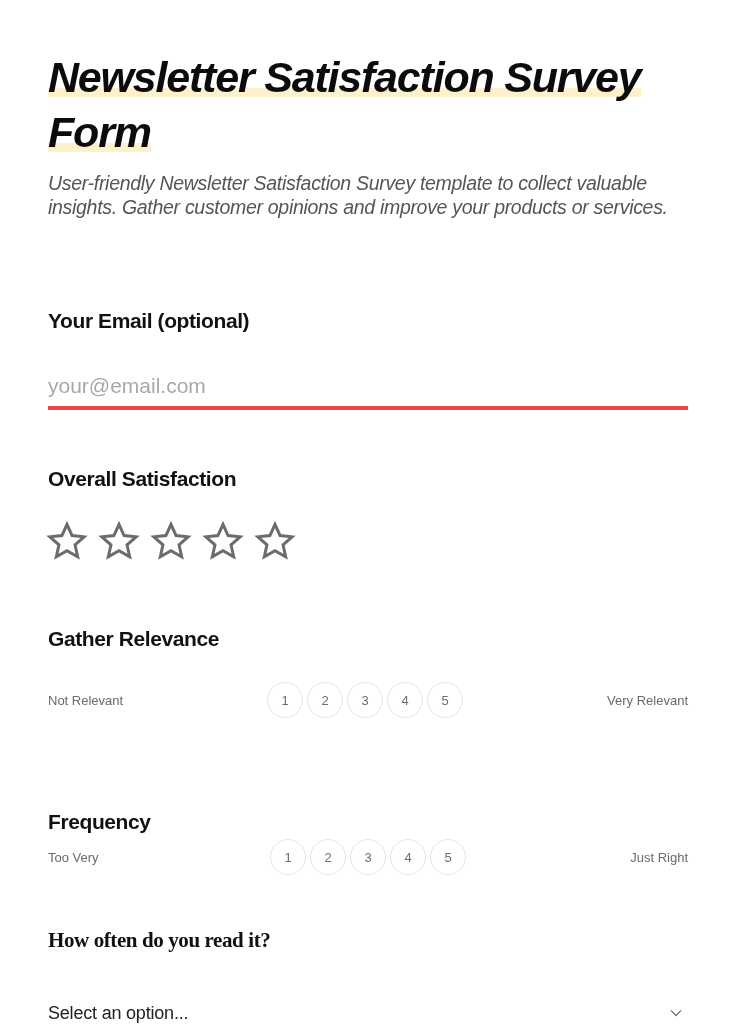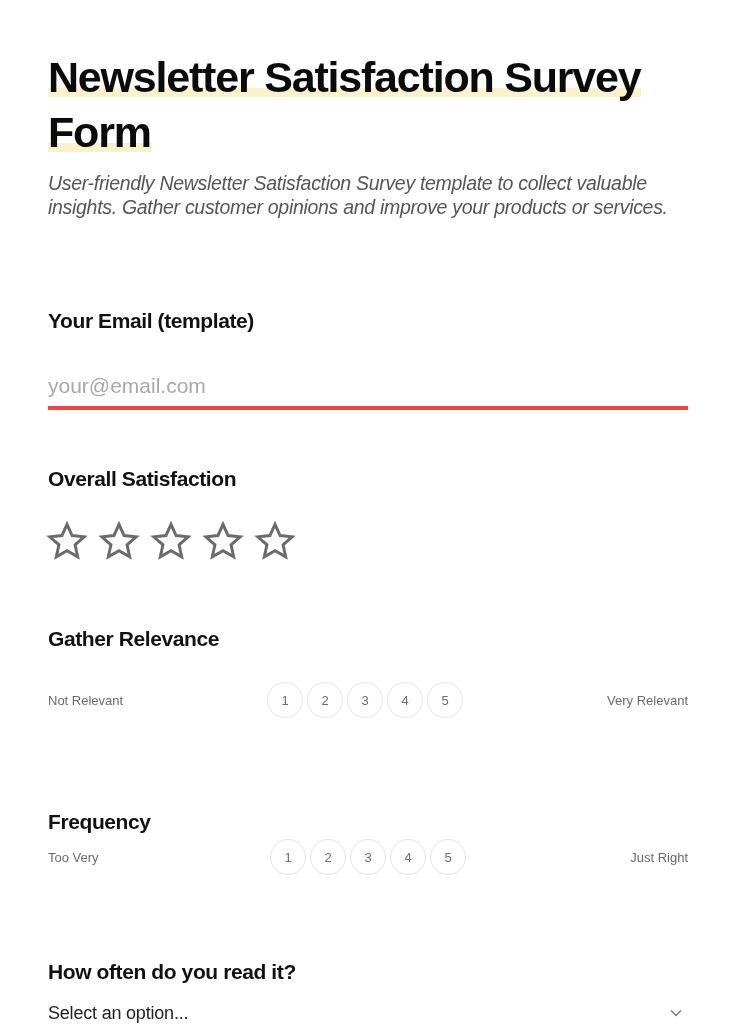--- a/index.html
+++ b/index.html
@@ -18,20 +18,21 @@
     .title {
       position: absolute;
       left: 48px;
       top: 50px;
       width: 650px;
       font-size: 43px;
       font-weight: 700;
       line-height: 55px;
       letter-spacing: -1.2px;
       color: #0b0b0b;
+      font-style: italic;
     }
     .title .hl {
       background: linear-gradient(to bottom, transparent 0%, transparent 72%, #fdf1cc 72%, #fdf1cc 92%, transparent 92%);
       -webkit-box-decoration-break: clone;
       box-decoration-break: clone;
     }
     .subtitle {
       position: absolute;
       left: 48px;
       top: 171px;
@@ -137,21 +138,21 @@
   </style>
 </head>
 <body>
 
 <div class="page">
 
   <h1 class="title"><span class="hl">Newsletter Satisfaction Survey Form</span></h1>
 
   <p class="subtitle">User-friendly Newsletter Satisfaction Survey template to collect valuable insights. Gather customer opinions and improve your products or services.</p>
 
-  <label class="section-label" style="top:309px;">Your Email (template)</label>
+  <label class="section-label" style="top:309px;">Your Email (optional)</label>
   <input class="email-input" type="email" placeholder="your@email.com" style="">
 
   <div class="section-label" style="top:467px;">Overall Satisfaction</div>
   <div class="stars">
     <svg class="star" viewBox="0 0 24 24">
         <polygon points="12,2.5 14.9,8.9 21.8,9.6 16.6,14.2 18.1,21 12,17.5 5.9,21 7.4,14.2 2.2,9.6 9.1,8.9" fill="none" stroke="#6b6b6b" stroke-width="1.7" stroke-linejoin="miter"></polygon>
       </svg>
     <svg class="star" viewBox="0 0 24 24">
         <polygon points="12,2.5 14.9,8.9 21.8,9.6 16.6,14.2 18.1,21 12,17.5 5.9,21 7.4,14.2 2.2,9.6 9.1,8.9" fill="none" stroke="#6b6b6b" stroke-width="1.7" stroke-linejoin="miter"></polygon>
       </svg>
@@ -185,21 +186,21 @@
     <div class="scale-buttons" style="left:222px;">
       <button class="scale-btn">1</button>
       <button class="scale-btn">2</button>
       <button class="scale-btn">3</button>
       <button class="scale-btn">4</button>
       <button class="scale-btn">5</button>
     </div>
     <span class="scale-label right">Just Right</span>
   </div>
 
-  <div class="section-label" style="top:960px;">How often do you read it?</div>
+  <div class="section-label" style="top:928px;font-family:Liberation Serif, serif;">How often do you read it?</div>
   <div class="select">
     <span class="select-value">Select an option...</span>
     <svg class="chevron" viewBox="0 0 16 16">
         <polyline points="3,5.5 8,10.5 13,5.5" fill="none" stroke="#777" stroke-width="1.4"></polyline>
       </svg>
   </div>
 
 </div>
 
 </body></html>

